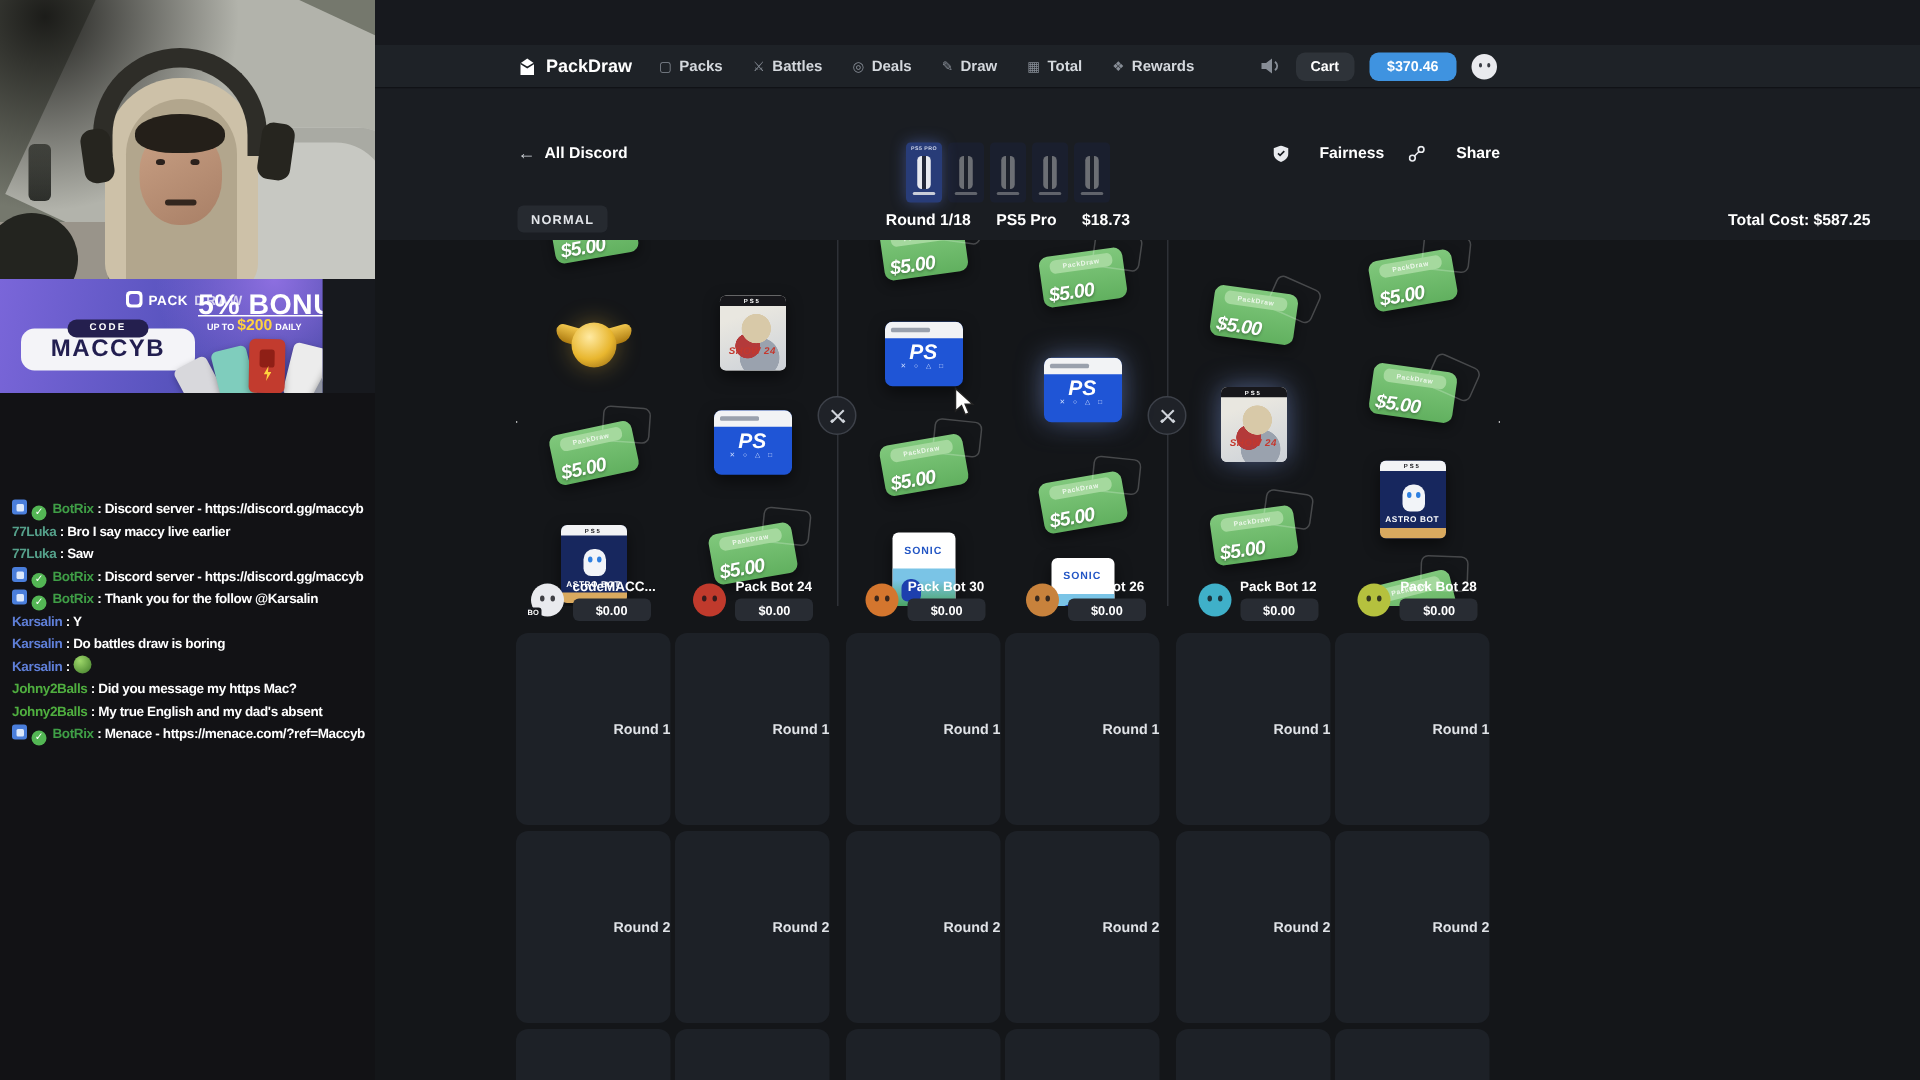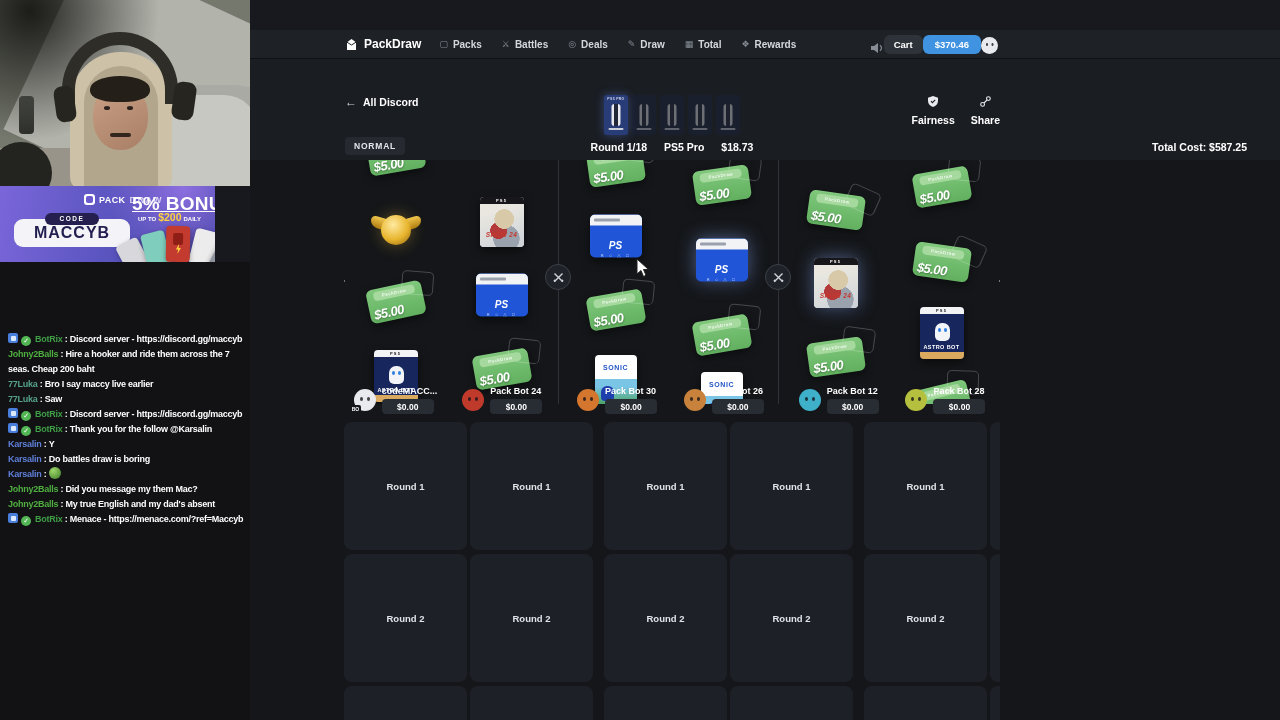--- a/index.html
+++ b/index.html
@@ -97,21 +97,21 @@
 
   
   #site{position:absolute;top:30px;left:250px;width:1030px;height:690px;background:#141619;}
 
   .nav{position:relative;display:flex;align-items:center;height:29px;background:#1e2227;
     padding:0 282px 0 95px;border-bottom:1px solid #101216;}
   .brand{display:flex;align-items:center;gap:6px;font-size:12px;font-weight:800;color:#fff;}
   .nav-items{display:flex;align-items:center;gap:20px;margin-left:18px;}
   .nav-item{display:flex;align-items:center;gap:5px;font-size:10px;font-weight:700;color:#d4d8dd;cursor:pointer;}
   .nav-item .ni{color:#878d96;font-size:9px;}
-  .nav-right{margin-left:auto;display:flex;align-items:flex-end;}
+  .nav-right{margin-left:auto;display:flex;align-items:center;gap:10px;}
   .spk{color:#878d96;display:flex;align-items:center;}
   .cart-btn{background:#2e3339;border-radius:6px;padding:4px 10px;font-size:9.5px;font-weight:700;color:#fff;}
   .balance-btn{background:#3f93e0;border-radius:6px;padding:4px 12px;font-size:9.5px;font-weight:700;color:#fff;}
   .nav-avatar{width:17px;height:17px;border-radius:50%;background:#e9eaee;position:relative;}
   .nav-avatar::before{content:"";position:absolute;left:4.5px;top:6px;width:2.5px;height:3px;
     background:#3a3d45;border-radius:50%;box-shadow:5.5px 0 0 #3a3d45;}
 
   .header-band{position:absolute;top:29px;left:0;width:1030px;height:101px;background:#1a1d22;}
   .back-link{position:absolute;left:95px;top:36px;display:flex;align-items:center;gap:6px;
     font-size:10.5px;font-weight:700;color:#fff;cursor:pointer;}
@@ -119,21 +119,21 @@
   .thumbs{position:absolute;left:422px;top:36px;transform:translateX(-50%);display:flex;gap:4px;}
   .pack-thumb{width:24px;height:40px;background:#1c2342;border-radius:3px;position:relative;opacity:.4;}
   .pack-thumb.active{opacity:1;background:#283c78;box-shadow:0 0 10px rgba(90,120,220,.45);}
   .pt-label{position:absolute;top:2px;width:100%;text-align:center;font-size:3.5px;font-weight:700;
     color:#cdd4e8;letter-spacing:.3px;}
   .console{position:absolute;left:50%;top:9px;width:9px;height:22px;transform:translateX(-50%);
     border-radius:3px;background:linear-gradient(90deg,#e8eaf0 32%,#232839 32%,#232839 68%,#e8eaf0 68%);}
   .console::after{content:"";position:absolute;left:-3px;bottom:-4px;width:15px;height:2.5px;
     background:#c9cdd8;border-radius:2px;}
   .header-actions{position:absolute;right:280px;top:37px;display:flex;gap:16px;}
-  .h-action{display:flex;align-items:center;gap:7px;font-size:10.5px;font-weight:700;color:#fff;cursor:pointer;flex-direction:column;}
+  .h-action{display:flex;align-items:center;gap:21px;font-size:10.5px;font-weight:700;color:#fff;cursor:pointer;}
   .mode-badge{position:absolute;left:95px;top:78px;background:#262a30;border-radius:4px;
     padding:4px 9px;font-size:8.5px;font-weight:700;color:#e3e6ea;letter-spacing:.8px;}
   .round-meta{position:absolute;left:94px;top:82px;width:656px;text-align:center;font-size:10.5px;
     font-weight:700;color:#fff;}
   .round-meta span{margin:0 7px;}
   .total-cost{position:absolute;right:33px;top:82px;font-size:10.5px;font-weight:700;color:#fff;}
 
   
   #reels{position:absolute;left:94px;top:130px;width:656px;height:244px;overflow:hidden;}
   .reel-col{position:absolute;top:0;width:103px;height:244px;}
@@ -157,21 +157,21 @@
   .gold .wing{position:absolute;top:8px;width:17px;height:12px;background:linear-gradient(#f2c84f,#a8760e);}
   .gold .wl{left:-1px;transform:skewY(16deg);border-radius:7px 0 0 7px;}
   .gold .wr{right:-1px;transform:skewY(-16deg);border-radius:0 7px 7px 0;}
   .gold .medal{position:absolute;left:50%;top:50%;width:30px;height:30px;margin:-15px 0 0 -15px;
     border-radius:50%;background:radial-gradient(circle at 40% 32%,#ffeaa2,#e8b62e 55%,#8a5f10);
     box-shadow:0 0 16px rgba(255,200,60,.35);}
   .ps{width:52px;height:43px;border-radius:5px;background:#1f55d6;overflow:hidden;
     box-shadow:0 4px 10px rgba(0,0,0,.5);}
   .ps-top{height:11px;background:#f2f3f5;position:relative;}
   .ps-top::after{content:"";position:absolute;left:4px;top:4px;width:26px;height:2.5px;background:#9aa1ad;border-radius:1px;}
-  .ps-logo{margin-top:14px;text-align:center;font-size:10px;font-weight:800;font-style:italic;color:#fff;line-height:12px;}
+  .ps-logo{margin-top:3px;text-align:center;font-size:14px;font-weight:800;font-style:italic;color:#fff;line-height:12px;}
   .ps-icons{text-align:center;font-size:4.5px;color:#c6d8ff;letter-spacing:2px;margin-top:1px;}
   .cover{border-radius:4px;overflow:hidden;box-shadow:0 4px 10px rgba(0,0,0,.5);position:absolute;}
   .cov-top{height:7px;background:#17171b;color:#fff;font-size:4px;font-weight:700;text-align:center;
     line-height:7px;letter-spacing:1.2px;}
   .mlb{width:44px;height:50px;background:#f0efeb;}
   .mlb-art{position:absolute;top:7px;left:0;right:0;bottom:0;
     background:radial-gradient(circle at 55% 35%,#d8c9a8 0 26%,rgba(0,0,0,0) 27%),
                radial-gradient(circle at 42% 62%,#b43a3a 0 22%,rgba(0,0,0,0) 23%),
                radial-gradient(circle at 60% 80%,#9aa2ae 0 30%,rgba(0,0,0,0) 31%),
                linear-gradient(160deg,#e9e7e0 20%,#ccd1d8);}
@@ -205,22 +205,22 @@
   .pav-badge{position:absolute;left:-4px;bottom:-2px;background:#15171c;color:#fff;font-size:5px;
     font-weight:700;padding:1px 2px;border-radius:2px;}
   .pcol{display:flex;flex-direction:column;gap:3px;}
   .pname{font-size:9px;font-weight:700;color:#fff;white-space:nowrap;}
   .pprice{width:52px;background:#282c33;border-radius:4px;padding:2.5px 0;text-align:center;
     font-size:8.5px;font-weight:700;color:#fff;}
 
   
   #rounds{position:absolute;left:94px;top:392px;width:656px;height:298px;overflow:hidden;}
   .rrow{display:flex;height:128px;margin-bottom:4px;}
-  .rcell{flex:none;width:123px;margin-right:3px;background:#1d2127;border-radius:8px;
-    display:flex;align-items:center;justify-content:center;cursor:pointer;}
+  .rcell{flex:none;width:103px;margin-right:3px;background:#1d2127;border-radius:8px;
+    display:flex;align-items:center;justify-content:flex-end;cursor:pointer;}
   .rlabel{font-size:9.5px;font-weight:700;color:#e0e3e7;}
 
   #cursor{position:absolute;left:386px;top:228px;z-index:50;}
 </style>
 </head>
 <body>
 
 <div id="screen">
 
 
@@ -257,29 +257,28 @@
       <div class="fcard fc2"></div>
       <div class="fcard fc4"></div>
       <div class="fcard fc5"></div>
       <div class="fcard fc3"></div>
     </div>
   </div>
 
   <div id="stream-left">
     <div id="chat">
         <div class="chat-line"><span class="badge-bot"></span><span class="badge-check">✓</span><span class="chat-user" style="color: rgb(63, 158, 70);">BotRix</span><span class="chat-colon"> : </span><span class="chat-text">Discord server - https://discord.gg/maccyb</span></div>
-        <div class="chat-line"><span class="chat-user" style="color: rgb(79, 174, 63);">Johny2Balls</span><span class="chat-colon"> : </span><span class="chat-text">Hire a hooker and ride them across the 7 seas. Cheap 200 baht</span></div>
         <div class="chat-line"><span class="chat-user" style="color: rgb(85, 161, 139);">77Luka</span><span class="chat-colon"> : </span><span class="chat-text">Bro I say maccy live earlier</span></div>
         <div class="chat-line"><span class="chat-user" style="color: rgb(85, 161, 139);">77Luka</span><span class="chat-colon"> : </span><span class="chat-text">Saw</span></div>
         <div class="chat-line"><span class="badge-bot"></span><span class="badge-check">✓</span><span class="chat-user" style="color: rgb(63, 158, 70);">BotRix</span><span class="chat-colon"> : </span><span class="chat-text">Discord server - https://discord.gg/maccyb</span></div>
         <div class="chat-line"><span class="badge-bot"></span><span class="badge-check">✓</span><span class="chat-user" style="color: rgb(63, 158, 70);">BotRix</span><span class="chat-colon"> : </span><span class="chat-text">Thank you for the follow @Karsalin</span></div>
         <div class="chat-line"><span class="chat-user" style="color: rgb(95, 127, 216);">Karsalin</span><span class="chat-colon"> : </span><span class="chat-text">Y</span></div>
         <div class="chat-line"><span class="chat-user" style="color: rgb(95, 127, 216);">Karsalin</span><span class="chat-colon"> : </span><span class="chat-text">Do battles draw is boring</span></div>
         <div class="chat-line"><span class="chat-user" style="color: rgb(95, 127, 216);">Karsalin</span><span class="chat-colon"> : </span><span class="chat-emote"></span></div>
-        <div class="chat-line"><span class="chat-user" style="color: rgb(79, 174, 63);">Johny2Balls</span><span class="chat-colon"> : </span><span class="chat-text">Did you message my them Mac?</span></div>
+        <div class="chat-line"><span class="chat-user" style="color: rgb(79, 174, 63);">Johny2Balls</span><span class="chat-colon"> : </span><span class="chat-text">Did you message my https Mac?</span></div>
         <div class="chat-line"><span class="chat-user" style="color: rgb(79, 174, 63);">Johny2Balls</span><span class="chat-colon"> : </span><span class="chat-text">My true English and my dad's absent</span></div>
         <div class="chat-line"><span class="badge-bot"></span><span class="badge-check">✓</span><span class="chat-user" style="color: rgb(63, 158, 70);">BotRix</span><span class="chat-colon"> : </span><span class="chat-text">Menace - https://menace.com/?ref=Maccyb</span></div>
       </div>
   </div>
 
   <div id="site">
 
     <div class="nav">
       <div class="brand">
         <svg width="13" height="13" viewBox="0 0 13 13">

